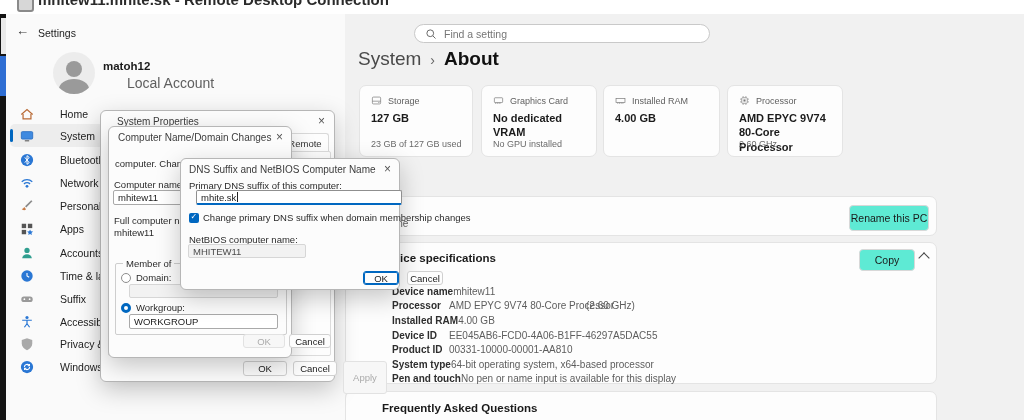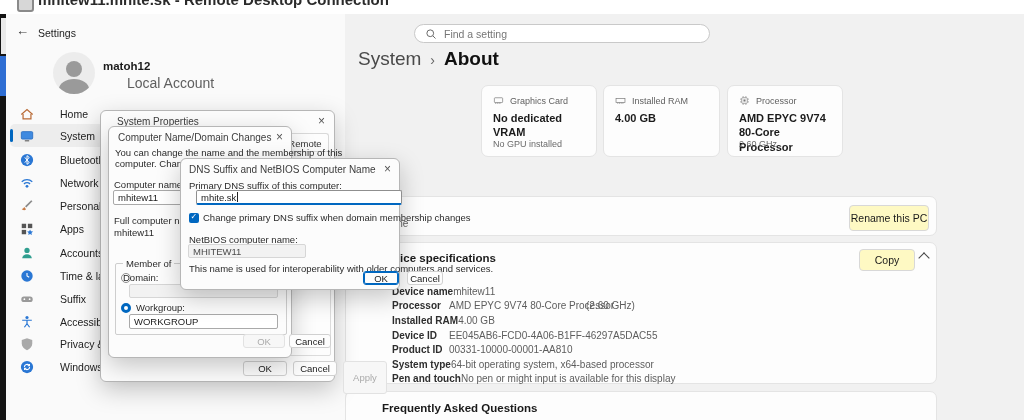--- a/index.html
+++ b/index.html
@@ -52,21 +52,21 @@
 
   
   .card{position:absolute;top:85px;height:72px;background:#fdfdfd;border:1px solid #e4e4e4;border-radius:7px;box-sizing:border-box;}
   .card-head{display:flex;align-items:center;gap:6px;margin:9px 0 0 11px;font-size:9px;color:#5f5f5f;}
   .card-head svg{width:11px;height:11px;}
   .card-val{margin:5px 11px 0 11px;font-size:11px;font-weight:700;color:#1b1b1b;line-height:1.3;}
   .card-foot{position:absolute;left:11px;bottom:7px;font-size:9px;color:#6a6a6a;}
 
   
   .wcard{position:absolute;left:345px;width:592px;background:#fdfdfd;border:1px solid #e4e4e4;border-radius:7px;box-sizing:border-box;}
-  .w-btn{position:absolute;display:flex;align-items:center;justify-content:center;background:#fef9c3;
+  .w-btn{position:absolute;display:flex;align-items:center;justify-content:center;background:#5eead4;
     border:1px solid #d8d8d8;border-radius:4px;font-size:10.5px;color:#1a1a1a;cursor:pointer;}
   .frag{position:absolute;font-size:10px;color:#5d5d5d;}
   .spec-title{position:absolute;left:33px;top:9px;font-size:11.5px;font-weight:700;color:#1b1b1b;}
   .chev{width:7px;height:7px;border-left:1.5px solid #454545;border-top:1.5px solid #454545;transform:rotate(45deg);margin-top:3px;}
   .chev-btn{position:absolute;left:570px;top:8px;width:16px;height:16px;display:flex;justify-content:center;cursor:pointer;}
   .srow{position:relative;display:flex;align-items:center;height:14.6px;padding-left:46px;font-size:10px;}
   .srow .sl{min-width:57px;font-weight:700;color:#2e2e2e;white-space:nowrap;}
   .srow .sv{color:#5d5d5d;white-space:nowrap;}
   .srow .sx{position:absolute;left:240px;color:#5d5d5d;}
   .faq-title{position:absolute;left:36px;top:10px;font-size:11.5px;font-weight:700;color:#1a1a1a;}
@@ -223,20 +223,32 @@
       </svg>
     <span>Windows Update</span>
   </div>
 
   <div id="crumb">
     <span class="c-root">System</span>
     <span class="c-sep">›</span>
     <span class="c-cur">About</span>
   </div>
 
+  <div class="card" style="left:359px;width:114px">
+    <div class="card-head">
+        <svg viewBox="0 0 16 16">
+          <rect x="2" y="3" width="12" height="10" rx="1.5" fill="none" stroke="#777"></rect>
+          <path d="M2 9h12" stroke="#777"></path>
+          <circle cx="11.5" cy="11" r=".8" fill="#777"></circle>
+        </svg>
+        <span>Storage</span>
+      </div>
+    <div class="card-val">127 GB</div>
+    <div class="card-foot">23 GB of 127 GB used</div>
+  </div>
   <div class="card" style="left:481px;width:116px">
     <div class="card-head">
         <svg viewBox="0 0 16 16">
           <rect x="2" y="4" width="12" height="7" rx="1" fill="none" stroke="#777"></rect>
           <path d="M4 11v2M7 11v2M10 11v2" stroke="#777"></path>
         </svg>
         <span>Graphics Card</span>
       </div>
     <div class="card-val">No dedicated VRAM</div>
     <div class="card-foot">No GPU installed</div>
@@ -301,21 +313,21 @@
       <div class="srow">
           <span class="sl">Product ID</span>
           <span class="sv">00331-10000-00001-AA810</span>
         </div>
       <div class="srow">
           <span class="sl">System type</span>
           <span class="sv">64-bit operating system, x64-based processor</span>
         </div>
       <div class="srow">
           <span class="sl">Pen and touch</span>
-          <span class="sv">No pen or might input is available for this display</span>
+          <span class="sv">No pen or name input is available for this display</span>
         </div>
     </div>
   </div>
 
   <div class="wcard" style="top:391px;height:60px">
     <div class="faq-title">Frequently Asked Questions</div>
   </div>
 
   <div class="dlg" style="left:100px;top:110px;width:235px;height:272px;z-index:10">
     <div class="dlg-title" style="left:16px;top:5px">System Properties</div>
@@ -331,32 +343,31 @@
         <span>Cancel</span>
       </div>
     <div class="btn disabled" style="left:196px;top:250px;width:44px;height:33px">
         <span>Apply</span>
       </div>
   </div>
 
   <div class="dlg" style="left:108px;top:126px;width:184px;height:232px;z-index:20">
     <div class="dlg-title" style="left:9px;top:5px">Computer Name/Domain Changes</div>
     <div class="dlg-close" style="right:8px;top:4px">×</div>
-    <div class="txt" style="left:6px;top:20px">You can change the name and the membership of this</div>
     <div class="txt" style="left:6px;top:31px">computer. Changes might</div>
     <div class="lbl" style="left:5px;top:52px">Computer name:</div>
     <div class="tb" style="left:4px;top:63px;width:166px;height:15px">
       <span>mhitew11</span>
     </div>
     <div class="lbl" style="left:5px;top:88px">Full computer name:</div>
     <div class="txt" style="left:5px;top:100px">mhitew11</div>
     <div class="fieldset" style="left:6px;top:136px;width:170px;height:70px"></div>
     <div class="legend" style="left:14px;top:131px">Member of</div>
     <div class="rad" style="left:12px;top:146px"></div>
-    <div class="lbl" style="left:14px;top:145px">Domain:</div>
+    <div class="lbl" style="left:27px;top:145px">Domain:</div>
     <div class="tb disabled" style="left:20px;top:157px;width:149px;height:14px">
       <span></span>
     </div>
     <div class="rad sel" style="left:12px;top:176px"></div>
     <div class="lbl" style="left:27px;top:175px">Workgroup:</div>
     <div class="tb" style="left:20px;top:187px;width:149px;height:15px">
       <span>WORKGROUP</span>
     </div>
     <div class="btn disabled" style="left:88px;top:207px;width:42px;height:14px">
         <span>OK</span>
@@ -373,21 +384,20 @@
     <div class="tb focus" style="left:7px;top:31px;width:206px;height:15px">
       <span>mhite.sk</span>
         <span class="caret"></span>
     </div>
     <div class="cb" style="left:8px;top:54px"></div>
     <div class="lbl" style="left:22px;top:53px">Change primary DNS suffix when domain membership changes</div>
     <div class="lbl" style="left:8px;top:75px">NetBIOS computer name:</div>
     <div class="tb disabled" style="left:7px;top:85px;width:118px;height:14px">
       <span>MHITEW11</span>
     </div>
-    <div class="txt" style="left:8px;top:104px">This name is used for interoperability with older computers and services.</div>
     <div class="btn focus" style="left:136px;top:112px;width:36px;height:14px">
         <span>OK</span>
       </div>
     <div class="btn" style="left:180px;top:112px;width:36px;height:14px">
         <span>Cancel</span>
       </div>
   </div>
 
 </div>
 

